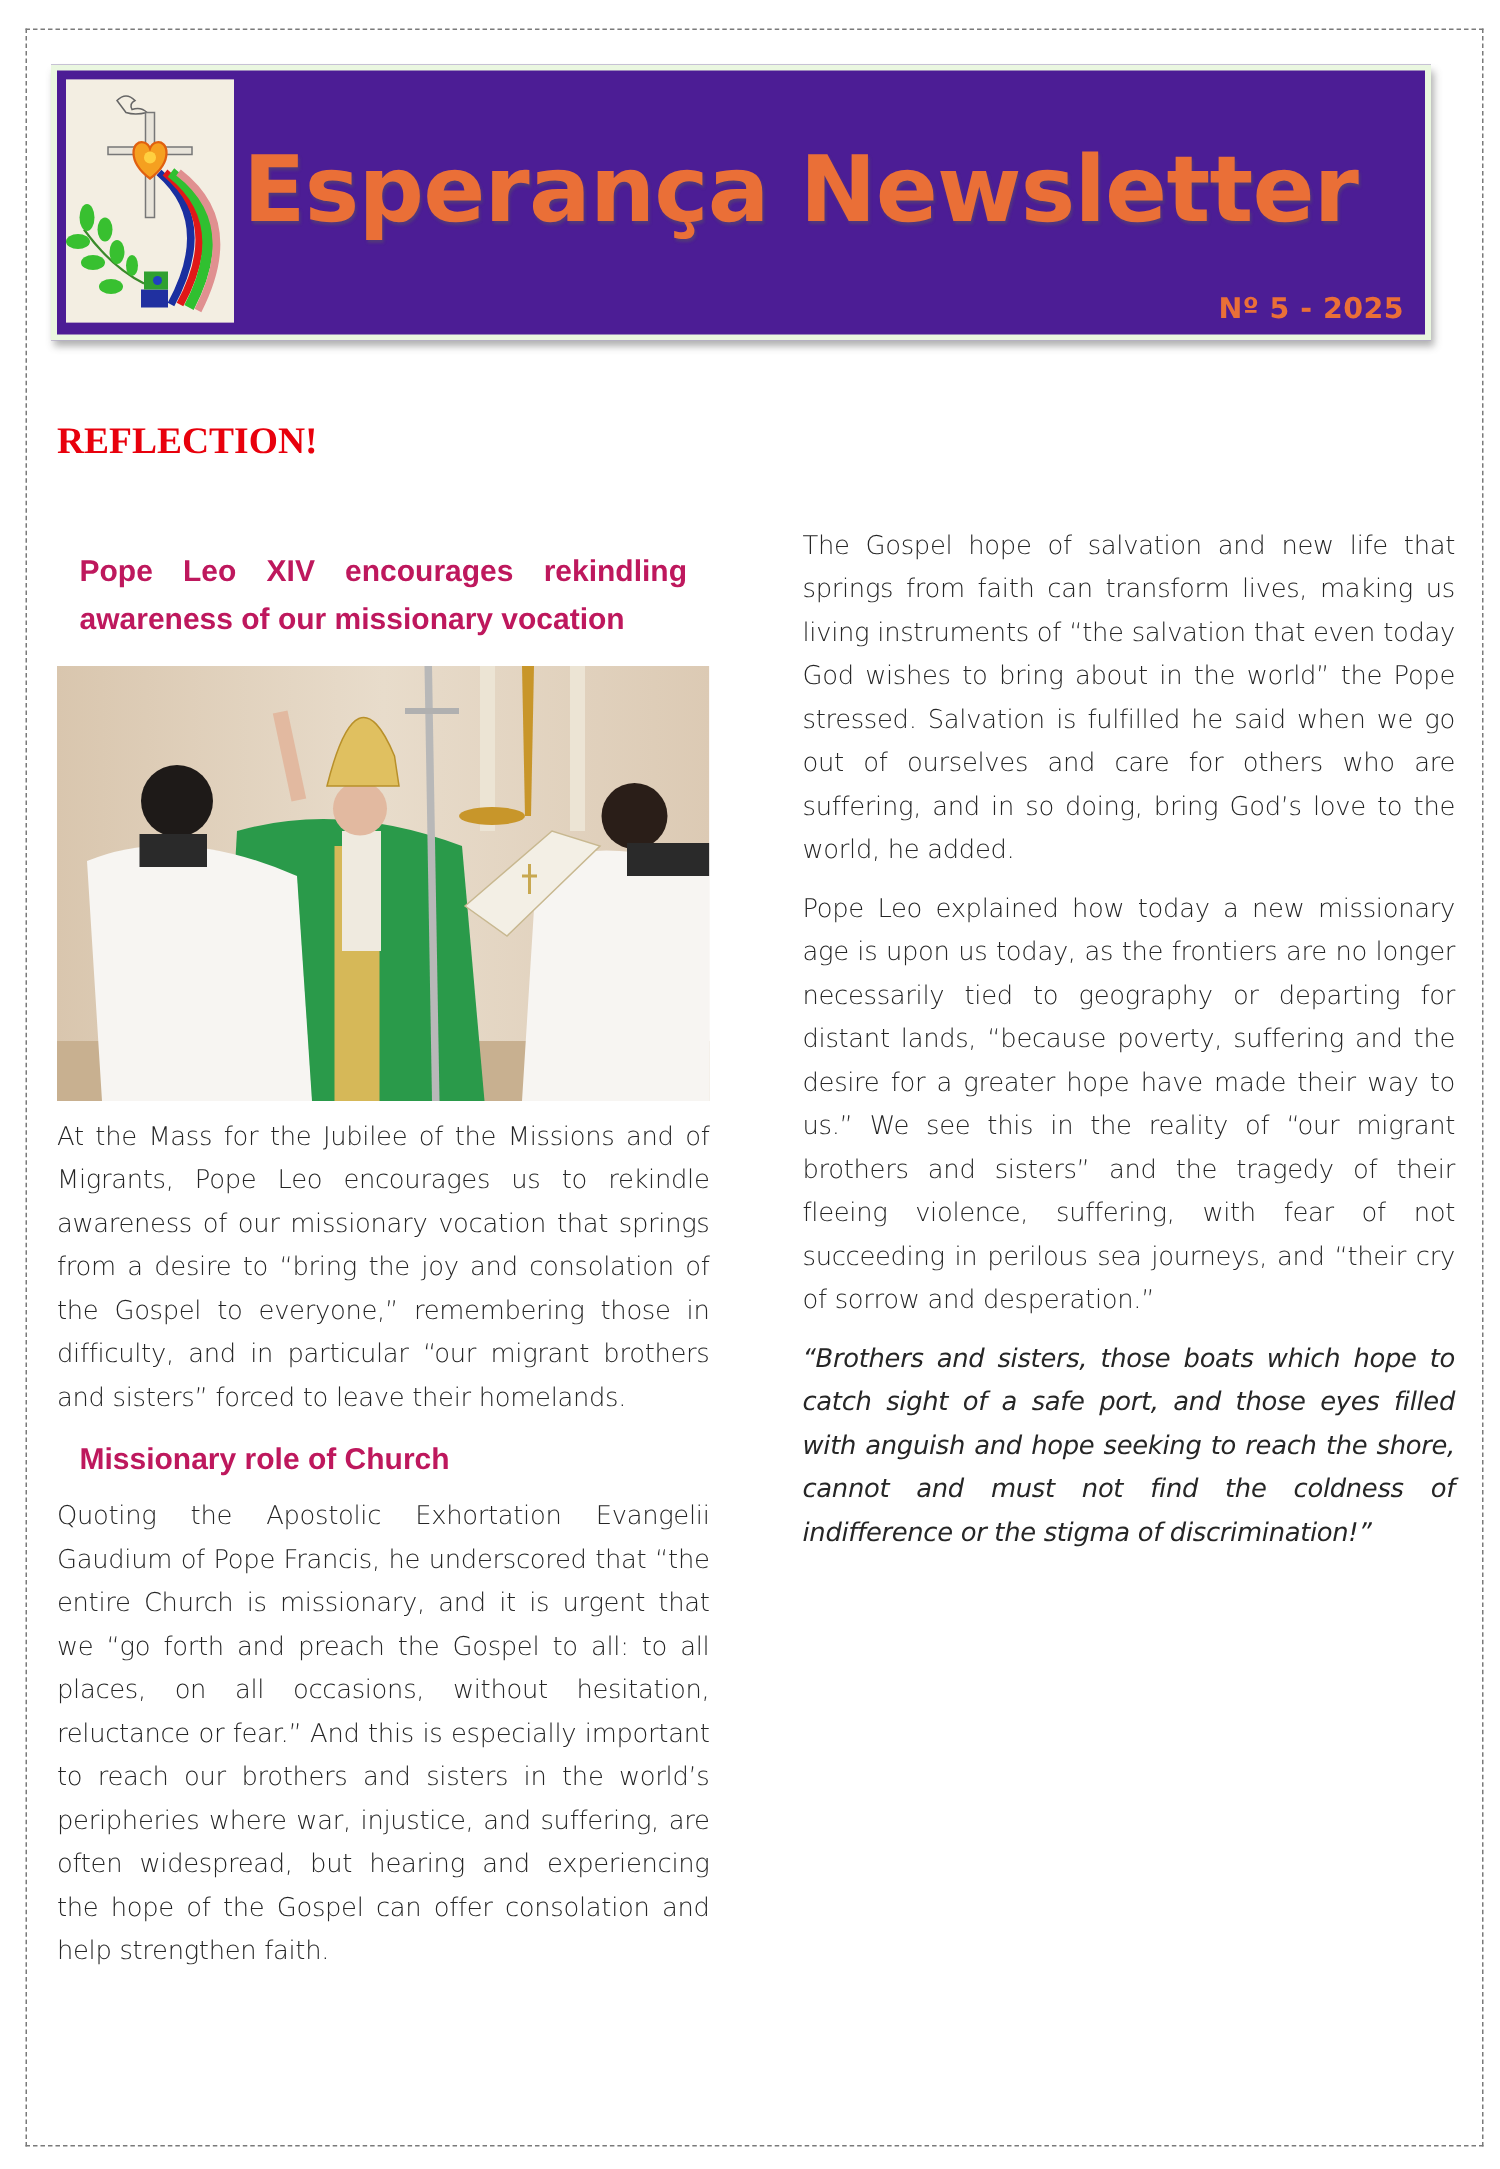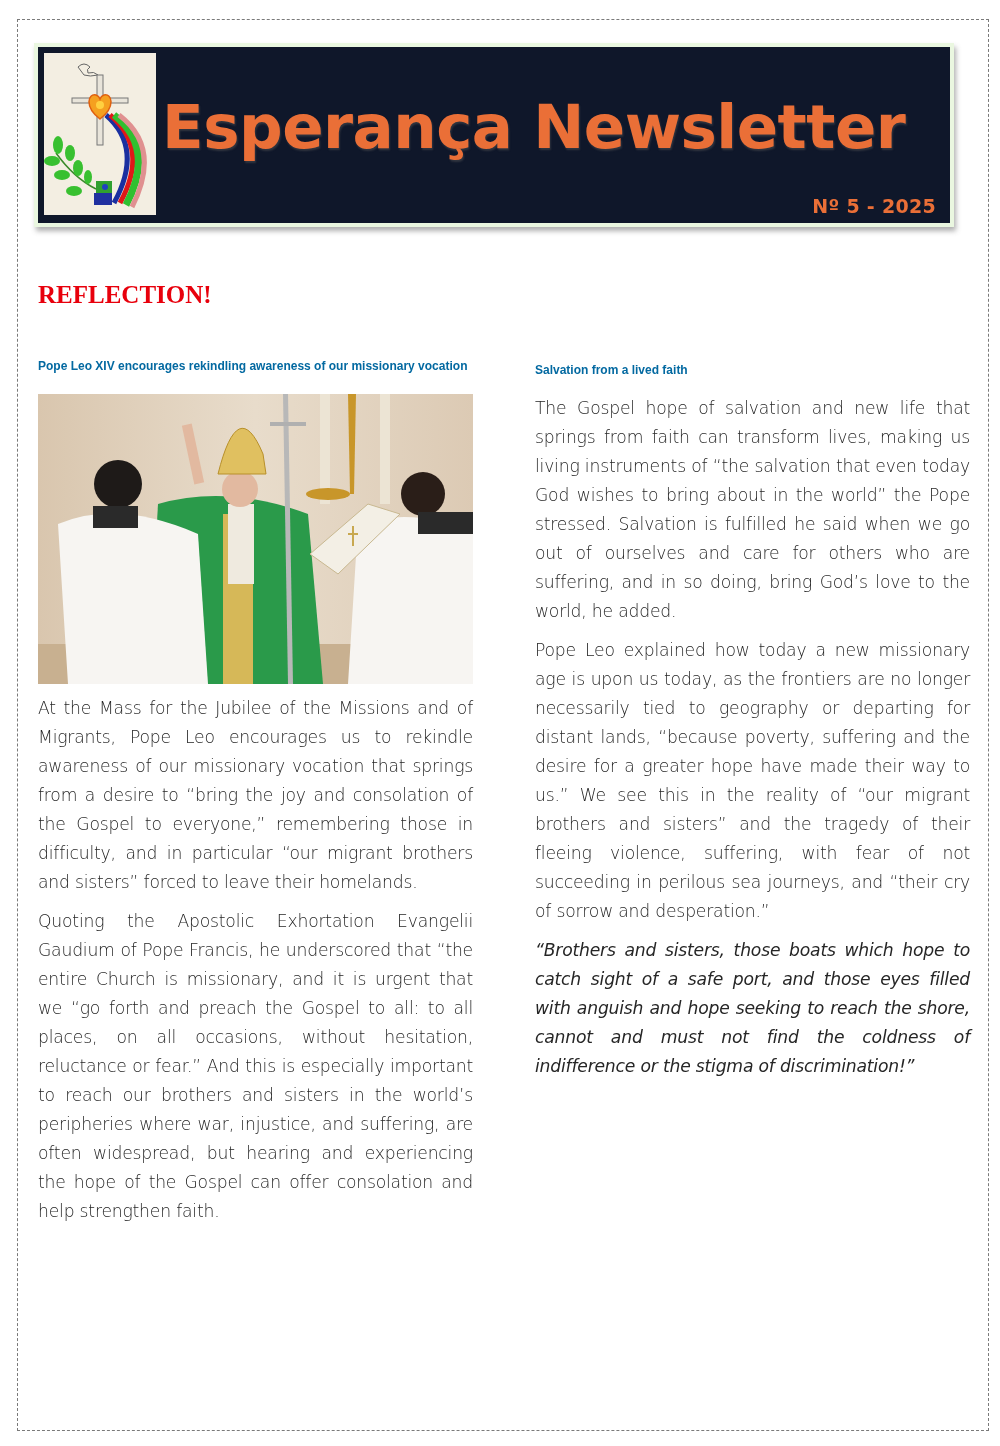--- a/index.html
+++ b/index.html
@@ -1,37 +1,37 @@
 <!DOCTYPE html>
 <html><head>
 <meta charset="utf-8">
 <style>
   html, body { margin: 0; padding: 0; background: #ffffff; }
   body { width: 1000px; height: 1446px; position: relative; overflow: hidden;
          font-family: "DejaVu Sans", sans-serif; color: #2a2a2a; }
   .page-border { position: absolute; left: 17px; top: 19px; width: 972px; height: 1412px;
                  border: 1px dashed #7a7a7a; box-sizing: border-box; }
   .banner { position: absolute; left: 34px; top: 43px; width: 920px; height: 184px;
-            background: #0f172a; border: 4px solid #eaf7e0; box-sizing: border-box;
+            background: #4c1d95; border: 4px solid #eaf7e0; box-sizing: border-box;
             box-shadow: 2px 4px 5px rgba(80,80,80,0.45); }
   .logo { position: absolute; left: 6px; top: 6px; width: 112px; height: 162px;
           background: #f3eee2; }
   .logo svg { width: 100%; height: 100%; display: block; }
   .title { position: absolute; left: 124px; top: 44px; font-family: "DejaVu Sans", sans-serif;
            font-weight: bold; font-size: 61px; color: #ea6f37; letter-spacing: -0.5px;
            text-shadow: 1px 2px 2px rgba(90,90,90,0.45); white-space: nowrap; }
   .issue { position: absolute; right: 14px; top: 148px; font-family: "DejaVu Sans", sans-serif;
            font-size: 19px; color: #ea6f37; font-weight: bold; letter-spacing: 0.3px; text-align: right; }
   .section-title { position: absolute; left: 38px; top: 281px; font-family: Liberation Serif, serif;
                    font-weight: bold; font-size: 25px; color: #e8000c; }
   .col { position: absolute; top: 350px; width: 435px; }
   .col-left { left: 38px; }
   .col-right { left: 535px; }
-  h2 { margin: 0; font-family: "Liberation Sans", sans-serif; font-weight: bold; font-size: 12px;
-       color: #0369a1; line-height: 32px; text-align: justify; text-align-last: left; }
+  h2 { margin: 15px; font-family: "Liberation Sans", sans-serif; font-weight: bold; font-size: 20px;
+       color: #be185d; line-height: 32px; text-align: justify; text-align-last: left; }
   p { margin: 0; font-family: "DejaVu Sans", sans-serif; font-size: 17.2px; line-height: 29px;
       text-align: justify; color: #262626; font-weight: 300; letter-spacing: -0.2px; }
   .photo { width: 435px; height: 290px; margin: 12px 0 10px 0; position: relative; overflow: hidden; }
   .photo svg { width: 100%; height: 100%; display: block; }
   .h2-gap { margin-top: 4px; margin-bottom: 8px; }
   .p-gap { margin-bottom: 10px; }
   em.quote { font-style: italic; }
 </style>
 </head>
 <body>
@@ -108,21 +108,21 @@
 
       <circle cx="385" cy="100" r="22" fill="#2a1e18"></circle>
       <path d="M320 130 Q380 112 435 140 L435 290 L310 290 Z" fill="#f7f5f2"></path>
       <rect x="380" y="118" width="55" height="22" fill="#2a2a2a"></rect>
 
       <path d="M272 160 L330 110 L362 120 L300 180 Z" fill="#f3efe5" stroke="#c8b890"></path>
       <path d="M310 140 l10 0 M315 132 l0 20" stroke="#c8a850" stroke-width="2"></path>
     </svg>
   </div>
   <p class="p-gap">At the Mass for the Jubilee of the Missions and of Migrants, Pope Leo encourages us to rekindle awareness of our missionary vocation that springs from a desire to “bring the joy and consolation of the Gospel to everyone,” remembering those in difficulty, and in particular “our migrant brothers and sisters” forced to leave their homelands.</p>
+  <h2 class="h2-gap">Missionary role of Church</h2>
   <p>Quoting the Apostolic Exhortation Evangelii Gaudium of Pope Francis, he underscored that “the entire Church is missionary, and it is urgent that we “go forth and preach the Gospel to all: to all places, on all occasions, without hesitation, reluctance or fear.” And this is especially important to reach our brothers and sisters in the world’s peripheries where war, injustice, and suffering, are often widespread, but hearing and experiencing the hope of the Gospel can offer consolation and help strengthen faith.</p>
 </div>
 
 <div class="col col-right">
-  <h2 class="h2-gap">Salvation from a lived faith</h2>
   <p class="p-gap">The Gospel hope of salvation and new life that springs from faith can transform lives, making us living instruments of “the salvation that even today God wishes to bring about in the world” the Pope stressed. Salvation is fulfilled he said when we go out of ourselves and care for others who are suffering, and in so doing, bring God’s love to the world, he added.</p>
   <p class="p-gap">Pope Leo explained how today a new missionary age is upon us today, as the frontiers are no longer necessarily tied to geography or departing for distant lands, “because poverty, suffering and the desire for a greater hope have made their way to us.” We see this in the reality of “our migrant brothers and sisters” and the tragedy of their fleeing violence, suffering, with fear of not succeeding in perilous sea journeys, and “their cry of sorrow and desperation.”</p>
   <p class="p-gap"><em class="quote">“Brothers and sisters, those boats which hope to catch sight of a safe port, and those eyes filled with anguish and hope seeking to reach the shore, cannot and must not find the coldness of indifference or the stigma of discrimination!”</em></p>
 </div>
 
 </body></html>

